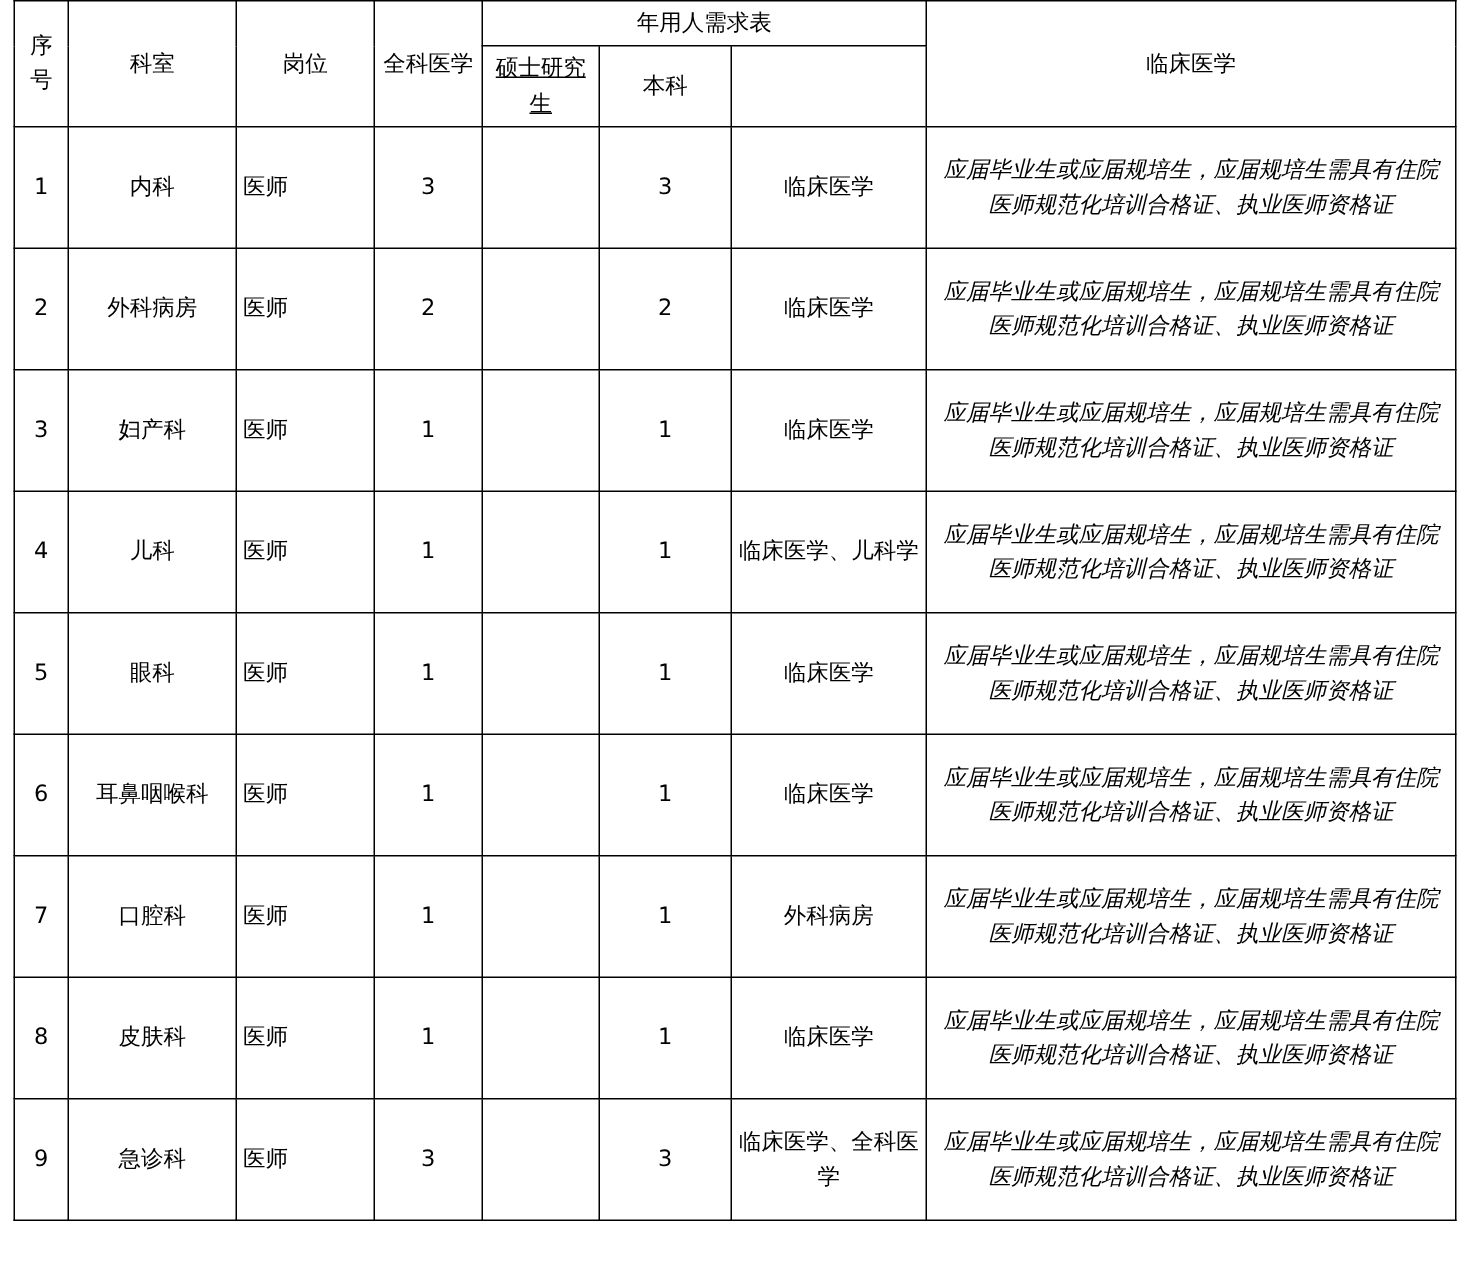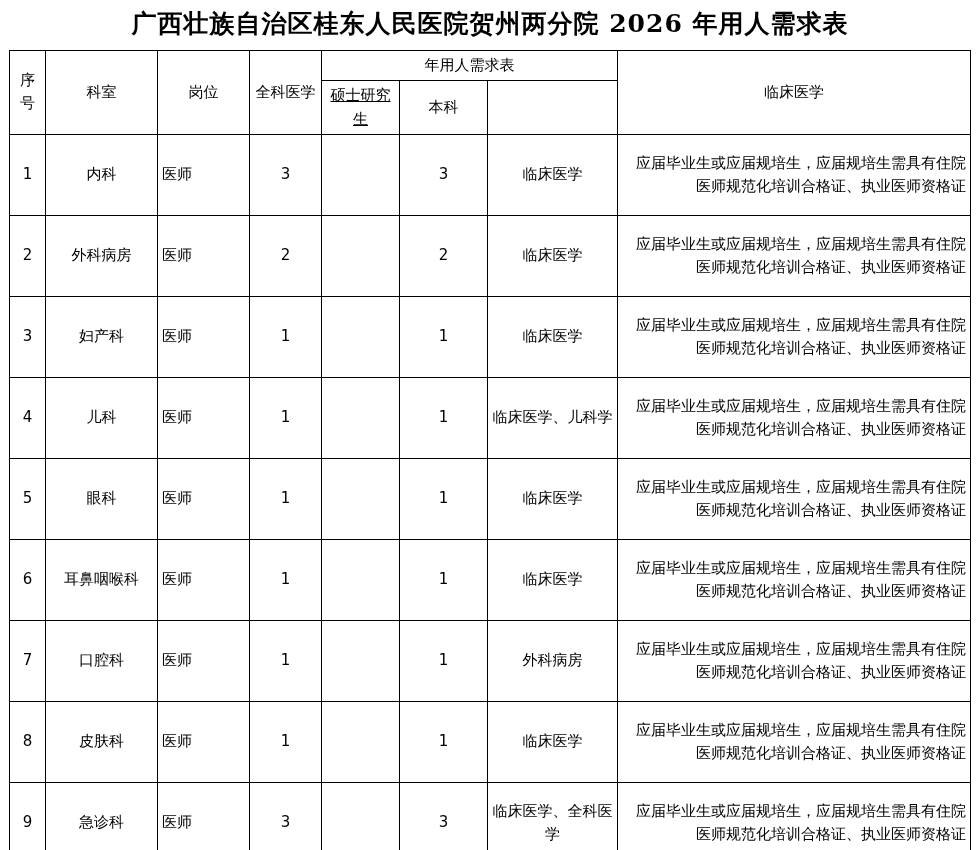--- a/index.html
+++ b/index.html
@@ -89,36 +89,36 @@
     text-align: center;
     font-size: 15px;
   }
   td.c-majorname {
     text-align: center;
     padding-left: 8px;
     font-size: 15px;
     line-height: 1.5;
   }
   td.c-other {
-    text-align: right;
+    text-align: center;
     padding-left: 6px;
     padding-right: 4px;
     font-size: 15px;
     line-height: 1.5;
+    font-style: italic;
   }
   .row-body td {
     height: 74px;
   }
 </style>
 </head>
 <body>
 
 <div class="page">
 
-  <div class="doc-title">广西壮族自治区桂东人民医院贺州两分院 2026 年用人需求表</div>
 
   <table class="demand-table">
     <colgroup>
       <col style="width:36px">
       <col style="width:112px">
       <col style="width:92px">
       <col style="width:72px">
       <col style="width:78px">
       <col style="width:88px">
       <col style="width:130px">

